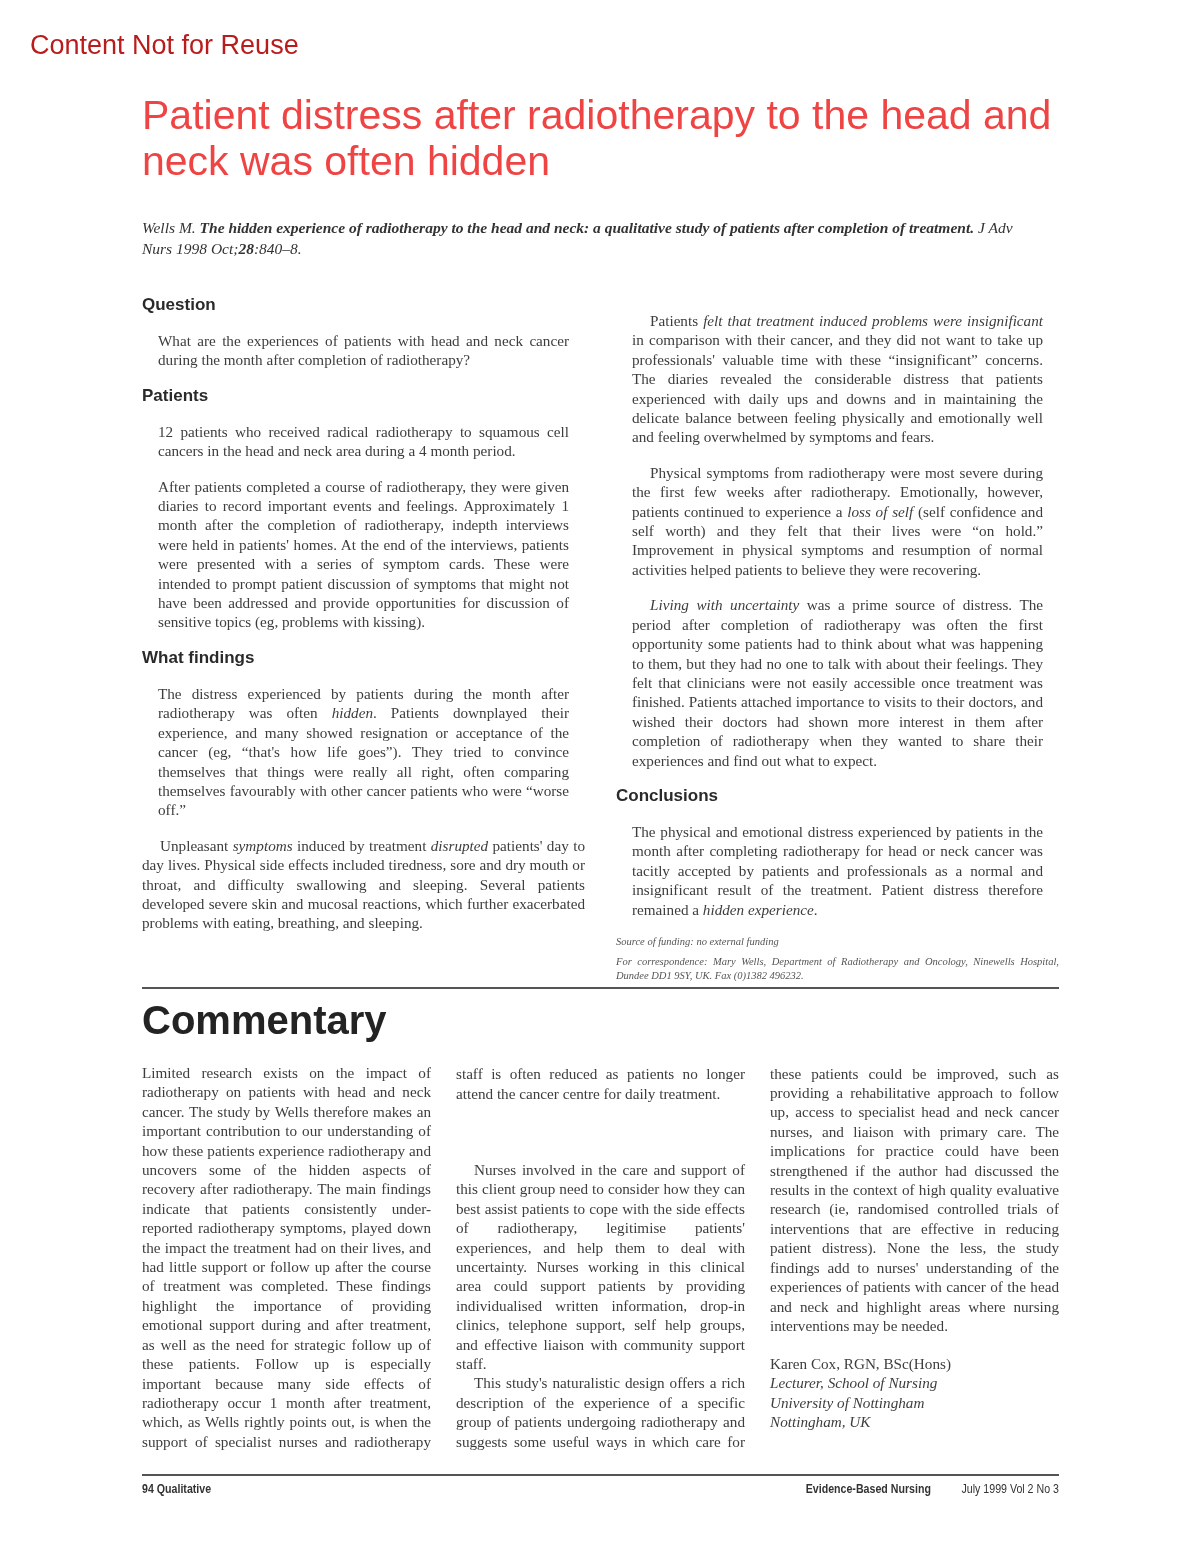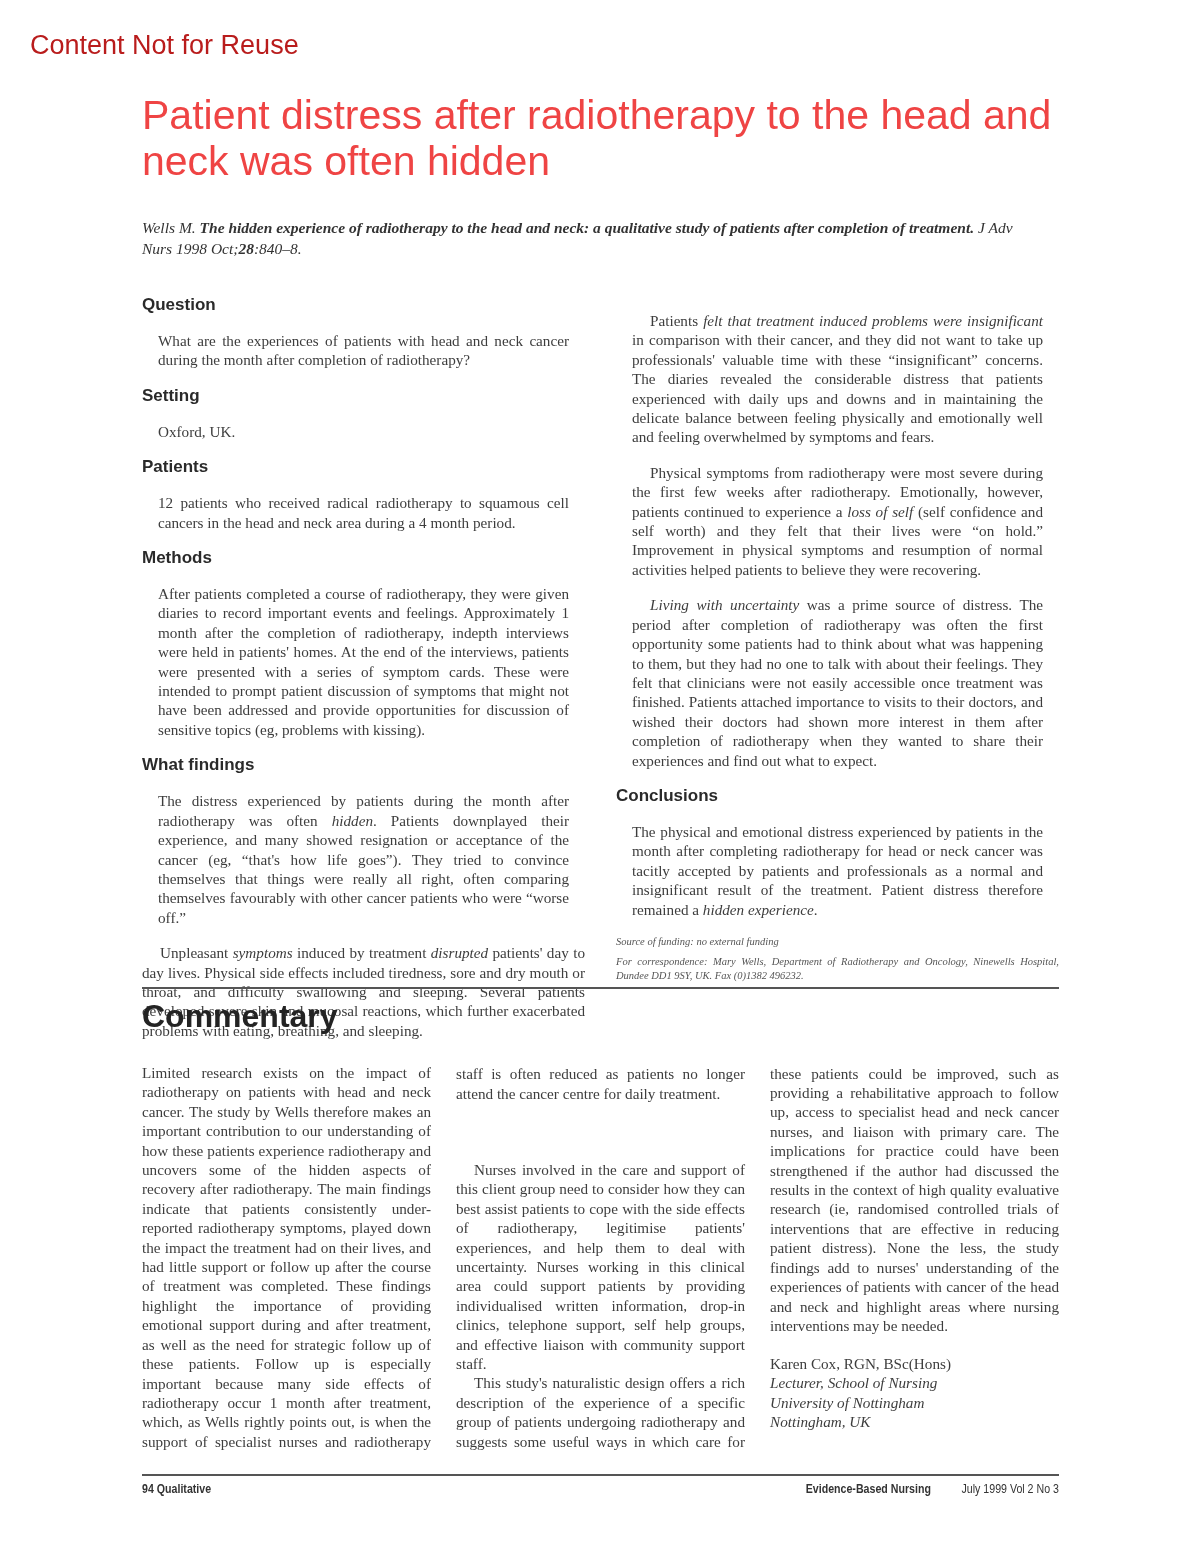--- a/index.html
+++ b/index.html
@@ -12,21 +12,21 @@
     .col-left { left: 142px; top: 295px; width: 443px; }
     .col-right { left: 616px; top: 295px; width: 443px; }
     .sec-h { font-family: "Liberation Sans", sans-serif; font-weight: bold; font-size: 17px; color: #2a2a2a; margin: 0; line-height: 20px; }
     .sec { margin-bottom: 11px; }
     .sec p { margin: 16px; }
     .indent { text-indent: 18px; }
     .small-it { font-style: italic; font-size: 10.5px; line-height: 14px; color: #555; margin: 0; text-align: justify; }
     .rule { position: absolute; left: 142px; width: 917px; height: 2px; background: #555; }
     .rule-top { top: 987px; }
     .rule-bottom { top: 1474px; }
-    .commentary-h { position: absolute; left: 142px; top: 998px; font-family: "Liberation Sans", sans-serif; font-weight: bold; font-size: 32px; color: #232323; margin: 0; }
+    .commentary-h { position: absolute; left: 142px; top: 998px; font-family: "Liberation Sans", sans-serif; font-weight: bold; font-size: 40px; color: #232323; margin: 0; }
     .ccol { position: absolute; top: 1063px; width: 289px; font-family: "Liberation Serif", serif; font-size: 15.2px; line-height: 19.4px; color: #3d3d3d; text-align: justify; }
     .ccol p { margin: 0; }
     .ccol1 { left: 142px; }
     .ccol2 { left: 456px; }
     .ccol3 { left: 770px; }
     .sig { }
     .sig .it { font-style: italic; }
     .footer-left { position: absolute; left: 142px; top: 1482px; font-family: "Liberation Sans", sans-serif; font-weight: bold; font-size: 12.5px; color: #333; transform: scaleX(0.85); transform-origin: left; }
     .footer-right { position: absolute; right: 141px; top: 1482px; font-family: "Liberation Sans", sans-serif; font-size: 12.5px; color: #333; transform: scaleX(0.85); transform-origin: right; white-space: nowrap; }
     .footer-right .journal { font-weight: bold; margin-right: 36px; }
@@ -43,29 +43,24 @@
   <b>The hidden experience of radiotherapy to the head and neck: a qualitative study of patients after completion of treatment.</b>
   <span>J Adv Nurs 1998 Oct;</span><b>28</b><span>:840–8.</span>
 </div>
 
 <div class="col col-left">
   <div class="sec">
     <h3 class="sec-h">Question</h3>
     <p>What are the experiences of patients with head and neck cancer during the month after completion of radiotherapy?</p>
   </div>
   <div class="sec">
-    <h3 class="sec-h">Setting</h3>
-    <p>Oxford, UK.</p>
-  </div>
-  <div class="sec">
     <h3 class="sec-h">Patients</h3>
     <p>12 patients who received radical radiotherapy to squamous cell cancers in the head and neck area during a 4 month period.</p>
   </div>
   <div class="sec">
-    <h3 class="sec-h">Methods</h3>
     <p>After patients completed a course of radiotherapy, they were given diaries to record important events and feelings. Approximately 1 month after the completion of radiotherapy, indepth interviews were held in patients' homes. At the end of the interviews, patients were presented with a series of symptom cards. These were intended to prompt patient discussion of symptoms that might not have been addressed and provide opportunities for discussion of sensitive topics (eg, problems with kissing).</p>
   </div>
   <div class="sec">
     <h3 class="sec-h">What findings</h3>
     <p><span>The distress experienced by patients during the month after radiotherapy was often </span><em>hidden</em><span>. Patients downplayed their experience, and many showed resignation or acceptance of the cancer (eg, “that's how life goes”). They tried to convince themselves that things were really all right, often comparing themselves favourably with other cancer patients who were “worse off.”</span></p>
     <p class="indent" style="margin:0;"><span>Unpleasant </span><em>symptoms</em><span> induced by treatment </span><em>disrupted</em><span> patients' day to day lives. Physical side effects included tiredness, sore and dry mouth or throat, and difficulty swallowing and sleeping. Several patients developed severe skin and mucosal reactions, which further exacerbated problems with eating, breathing, and sleeping.</span></p>
   </div>
 </div>
 
 <div class="col col-right">

